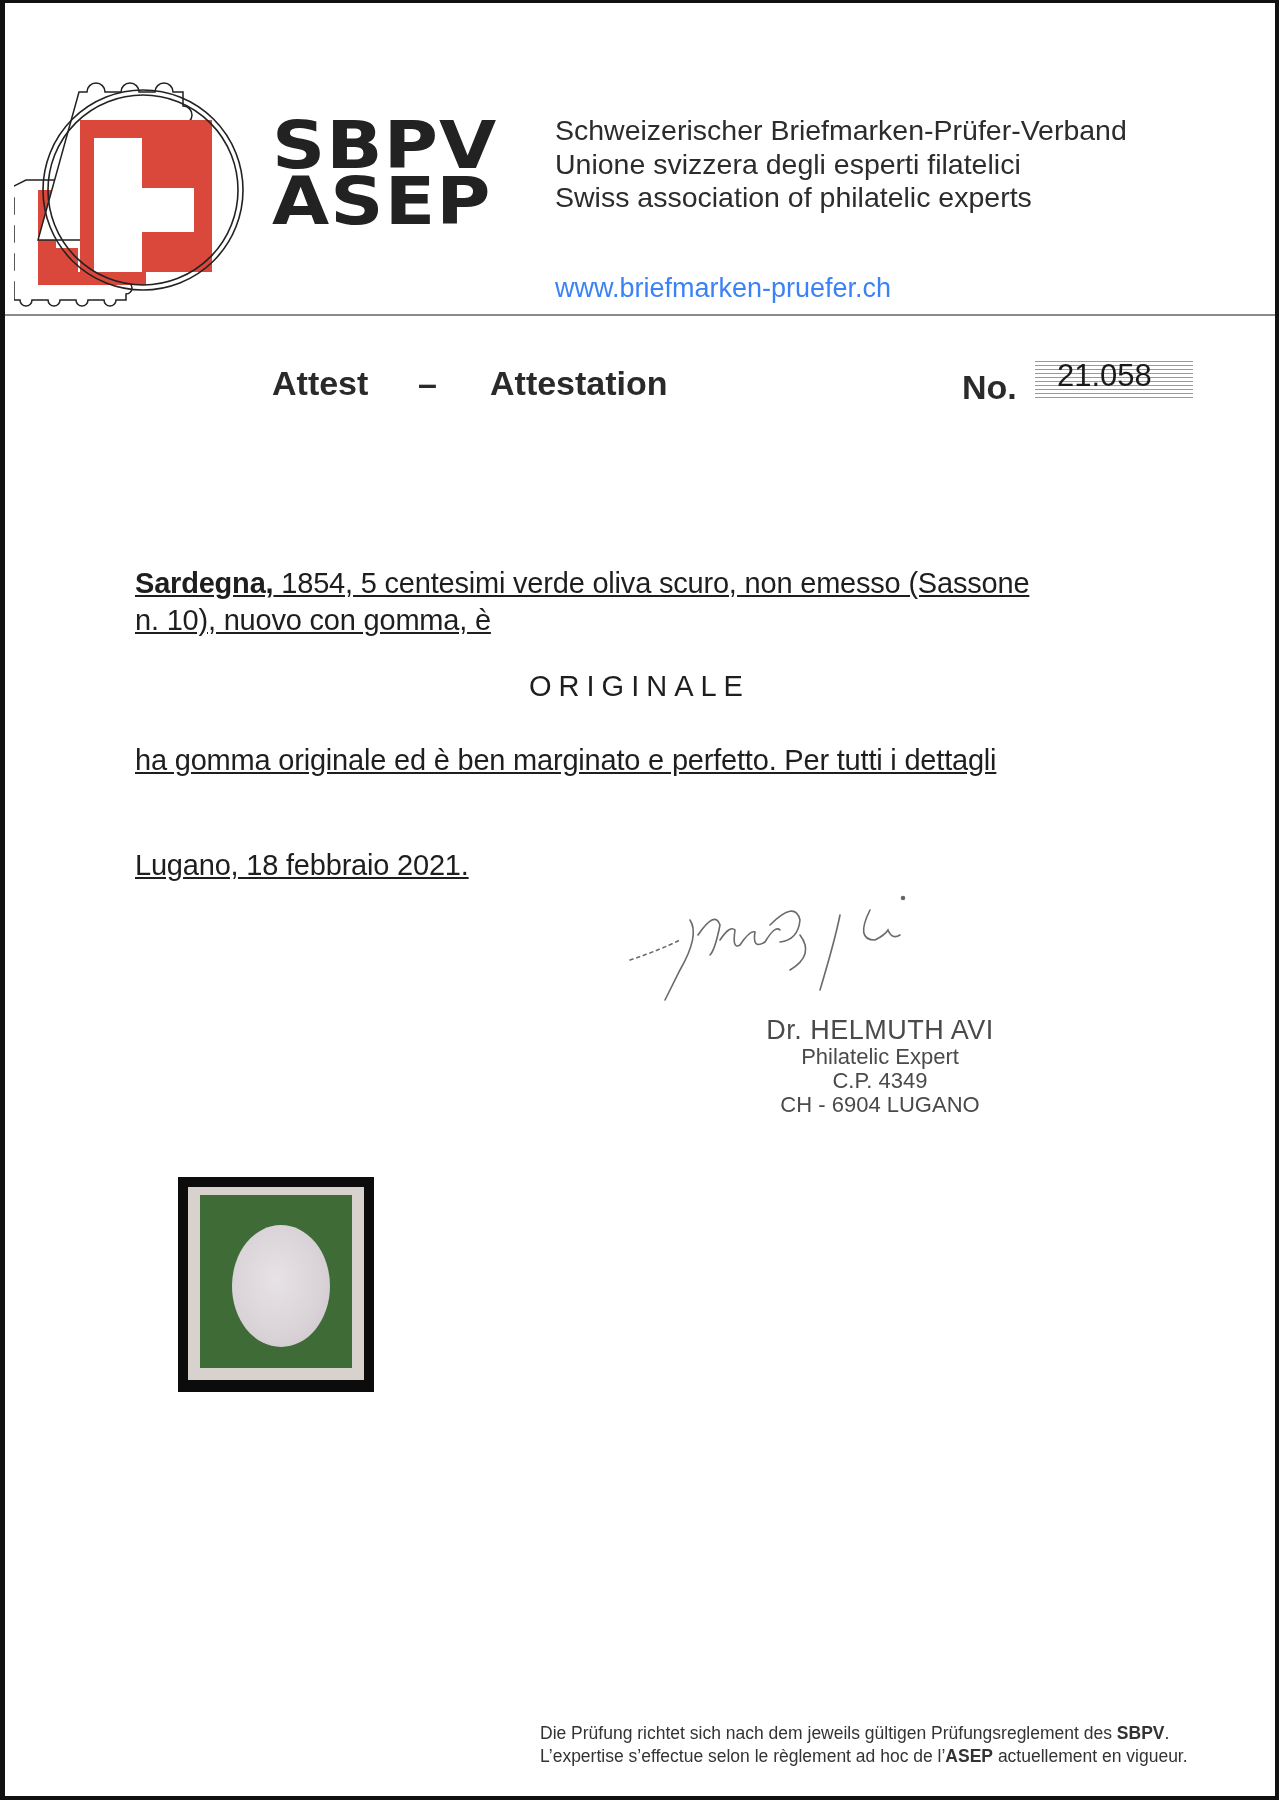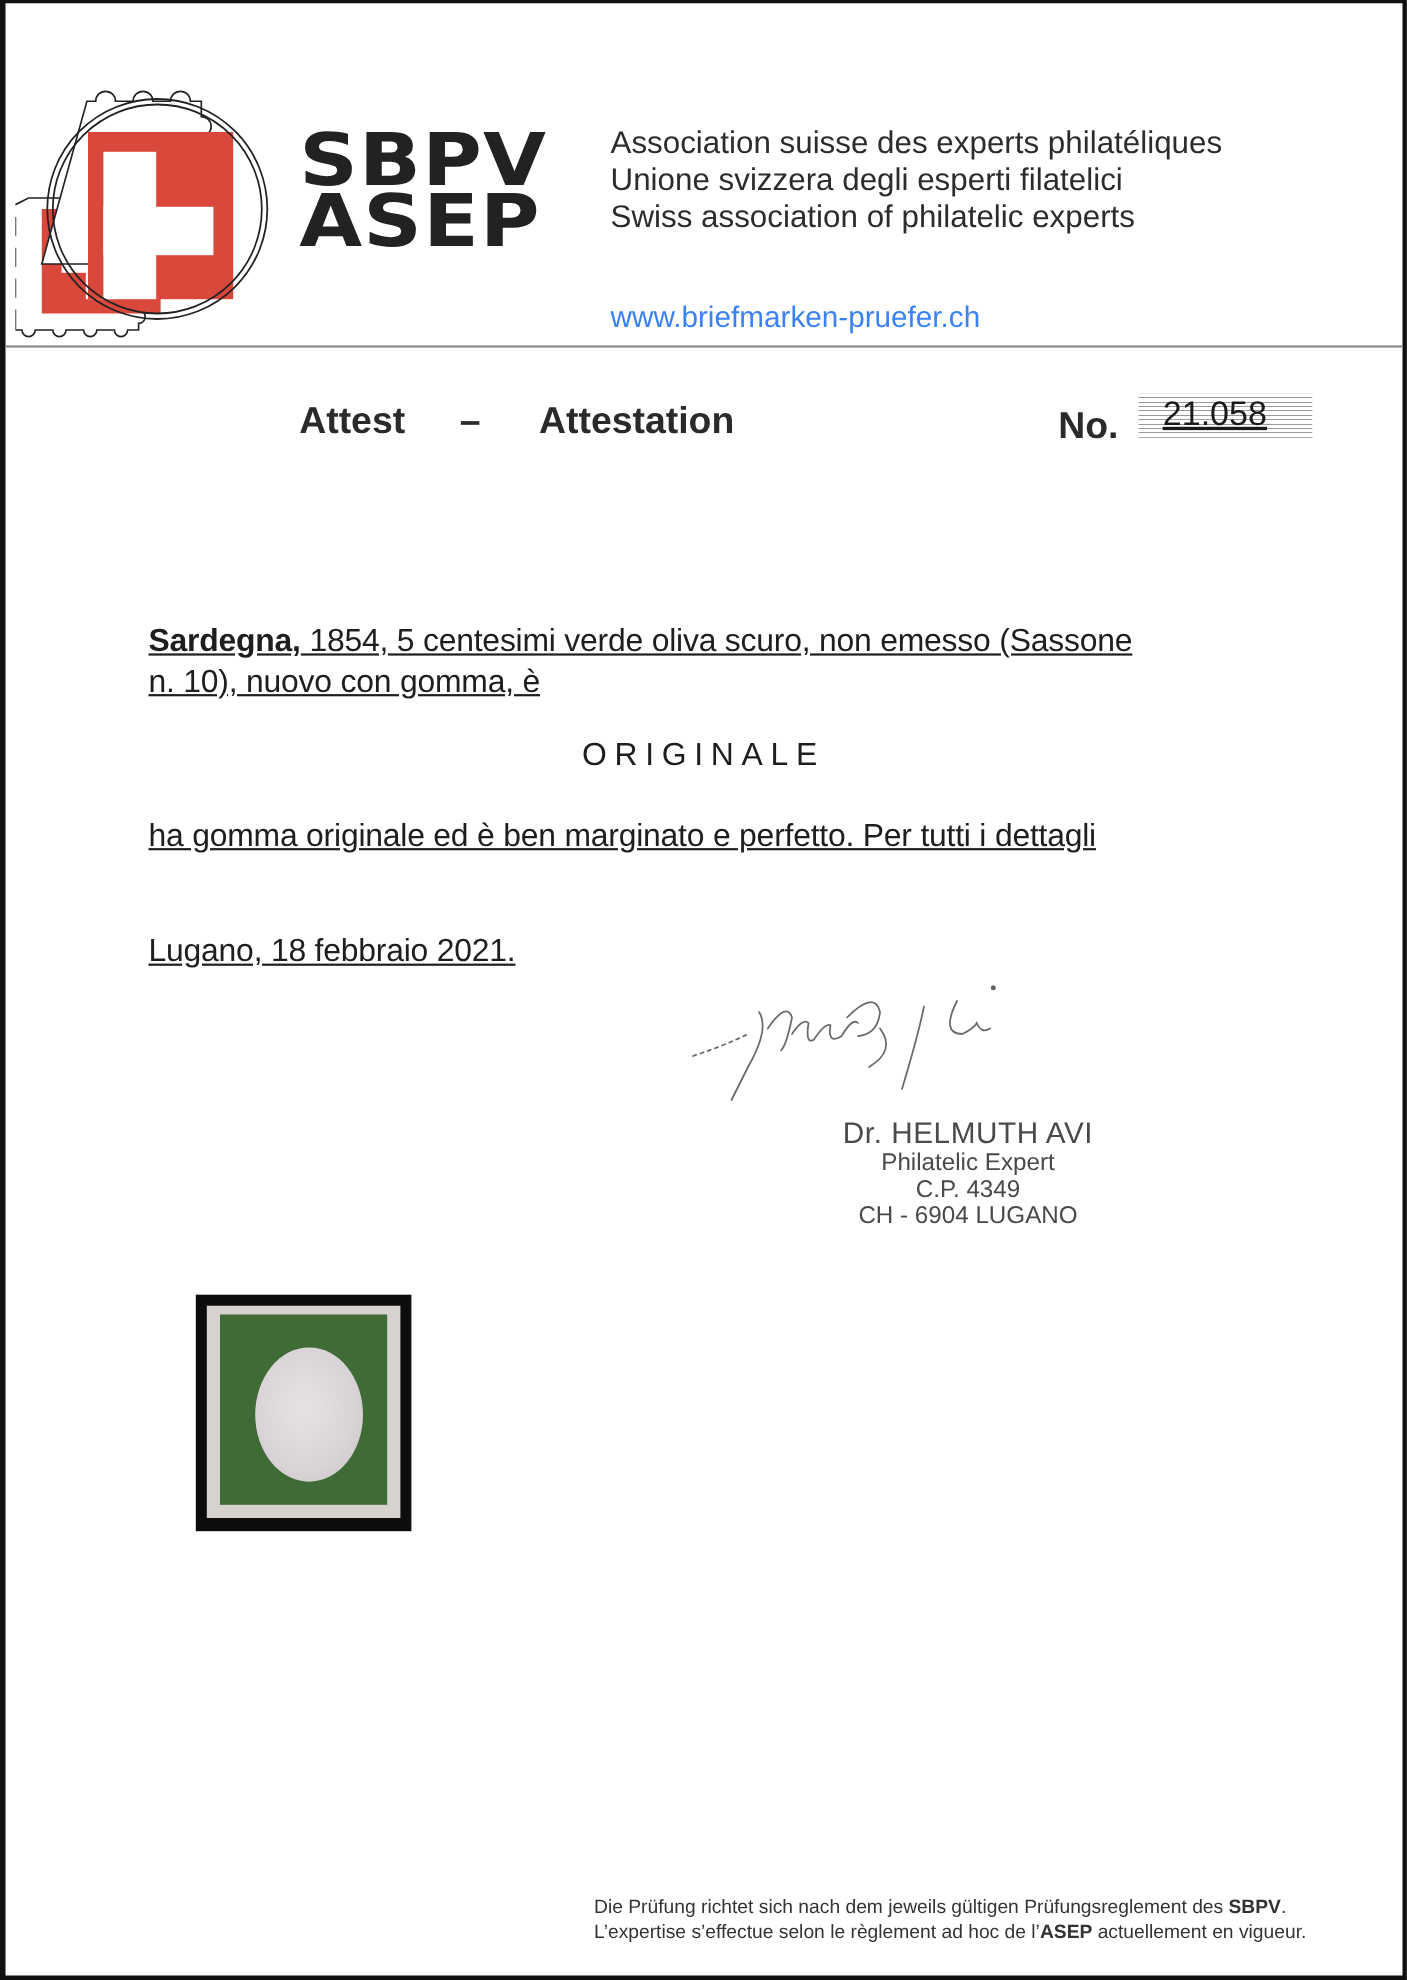--- a/index.html
+++ b/index.html
@@ -45,21 +45,21 @@
     .t-dash { left: 418px; }
     .t-attestation { left: 490px; }
     .t-no { left: 962px; top: 368px; }
     .cert-no {
       position: absolute; left: 1035px; top: 358px;
       width: 158px; height: 40px;
       background: repeating-linear-gradient(to bottom, #ffffff 0 3px, #9a9a9a 3px 4px);
     }
     .cert-no span {
       position: absolute; left: 22px; top: 0px;
-      font-size: 31px; color: #1a1a1a; background: transparent; text-decoration: underline;
+      font-size: 31px; color: #1a1a1a; background: transparent;
     }
     .para {
       position: absolute; left: 135px; width: 1060px;
       font-size: 29px; line-height: 37px; color: #1e1e1e;
       letter-spacing: -0.2px;
       text-decoration: underline;
     }
     .p1 { top: 565px; }
     .p1 b { font-weight: bold; }
     .verdict {
@@ -119,21 +119,21 @@
   <circle cx="129" cy="150" r="100" fill="none" stroke="#222" stroke-width="1.6"></circle>
   <circle cx="129" cy="150" r="95" fill="none" stroke="#222" stroke-width="1.6"></circle>
 </svg>
 
 <div class="brand">
   <div>SBPV</div>
   <div>ASEP</div>
 </div>
 
 <div class="assoc">
-  <div>Association suisse des experts philatéliques</div>
+  <div>Schweizerischer Briefmarken-Prüfer-Verband</div>
   <div>Unione svizzera degli esperti filatelici</div>
   <div>Swiss association of philatelic experts</div>
 </div>
 <div class="url">www.briefmarken-pruefer.ch</div>
 
 <div class="hr"></div>
 
 <div class="title-row t-attest">Attest</div>
 <div class="title-row t-dash">–</div>
 <div class="title-row t-attestation">Attestation</div>

